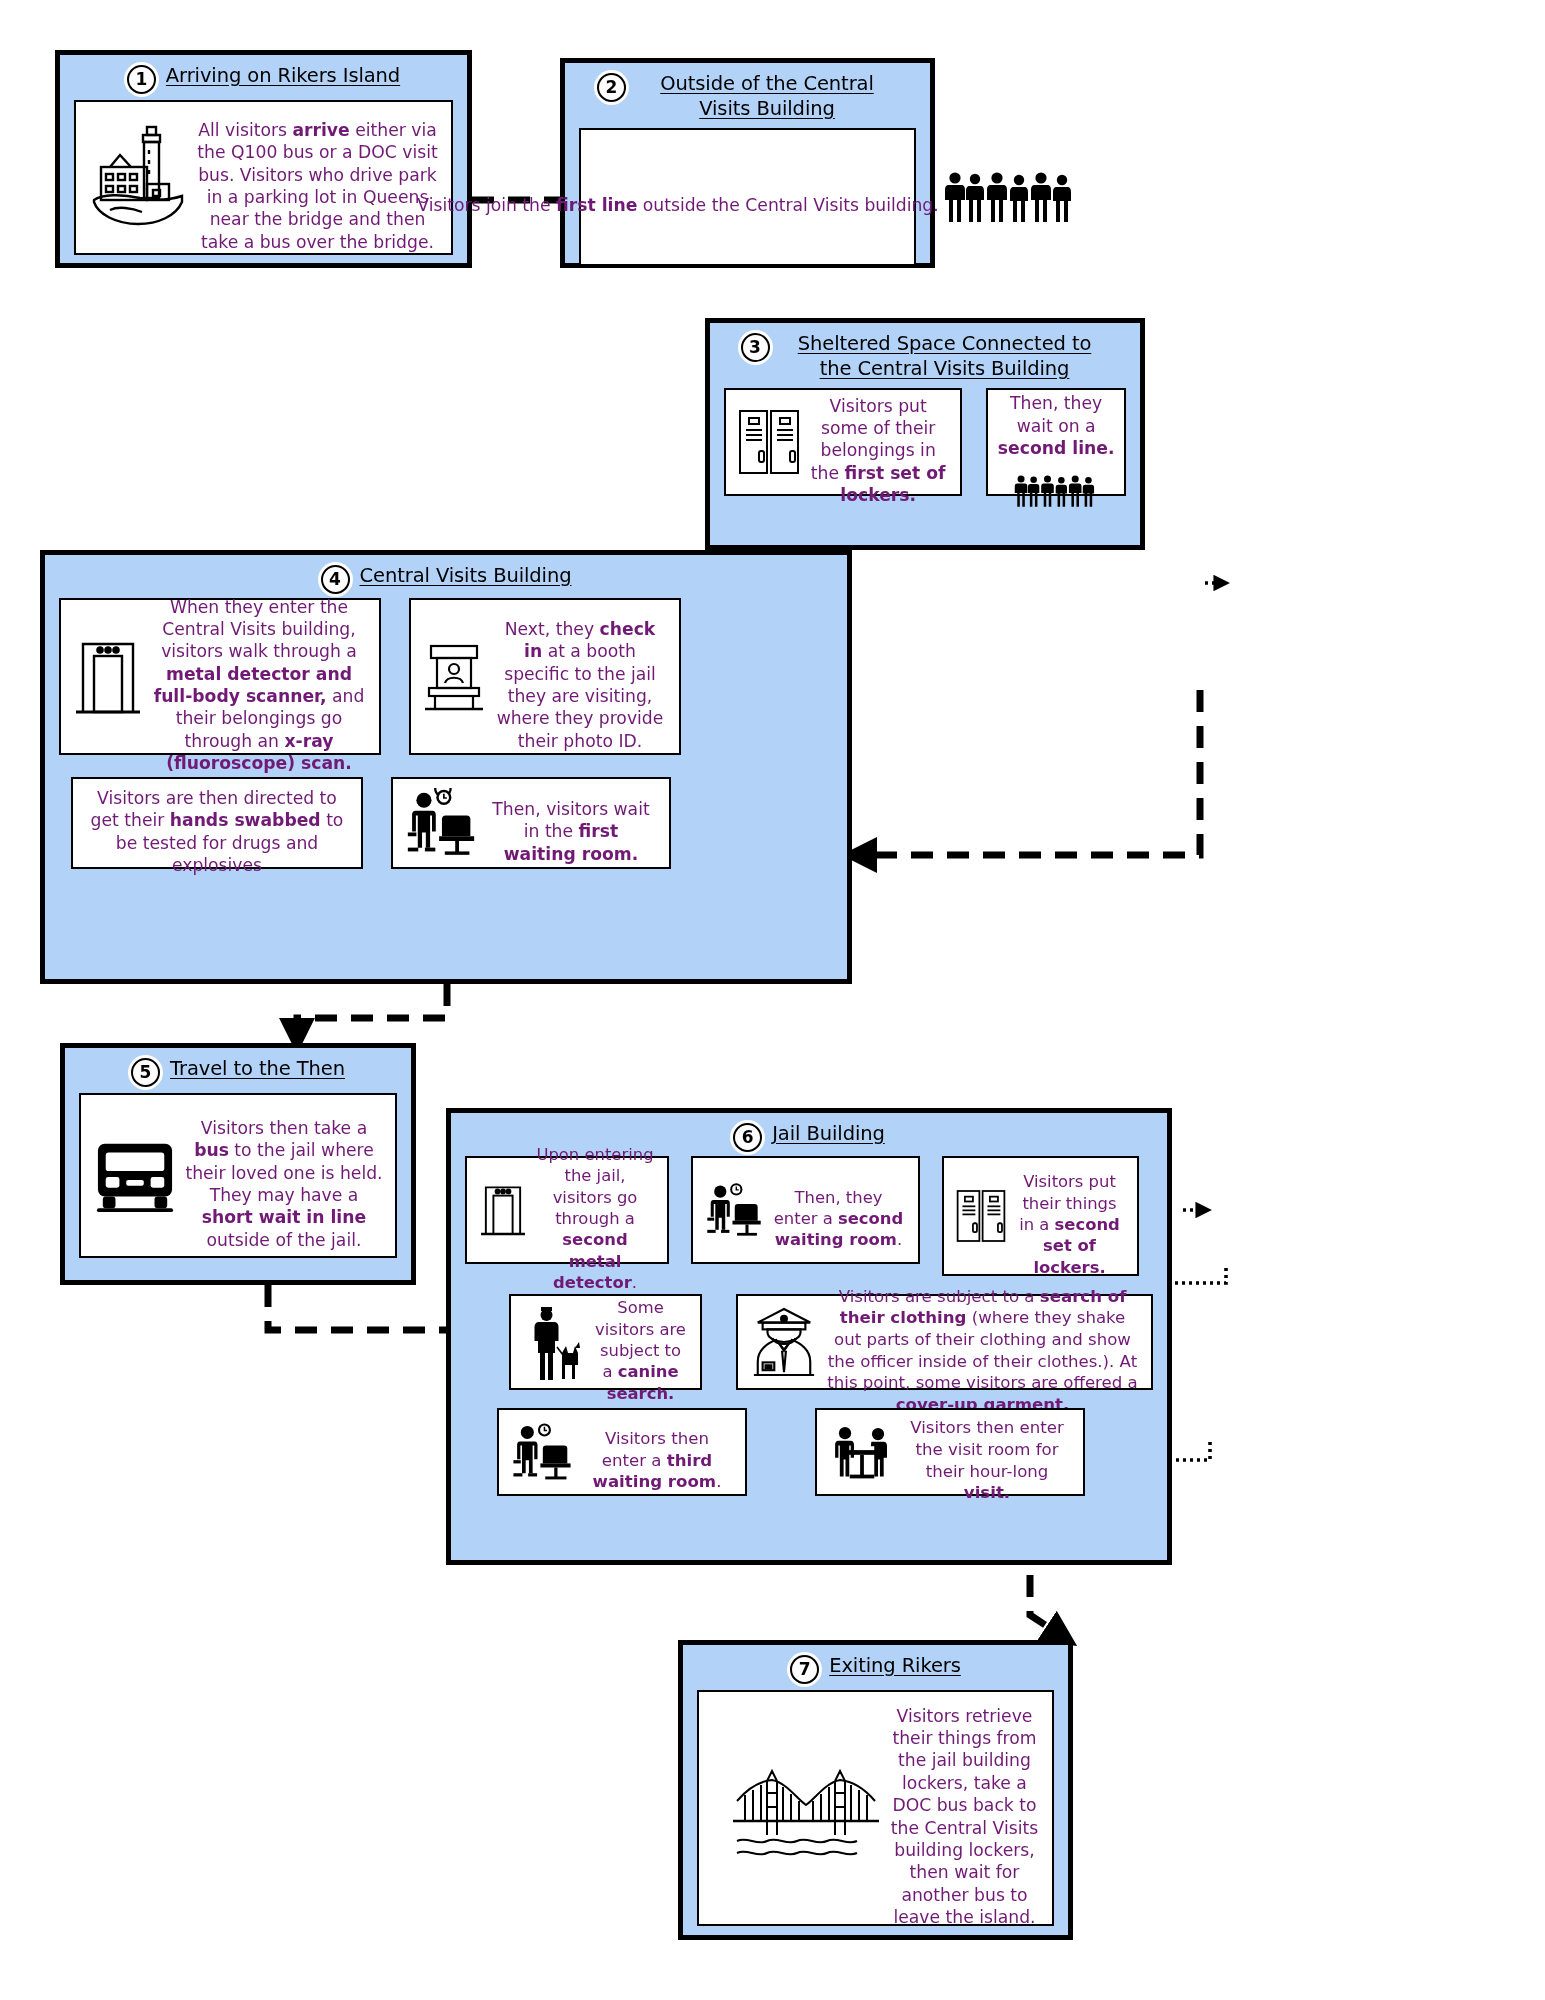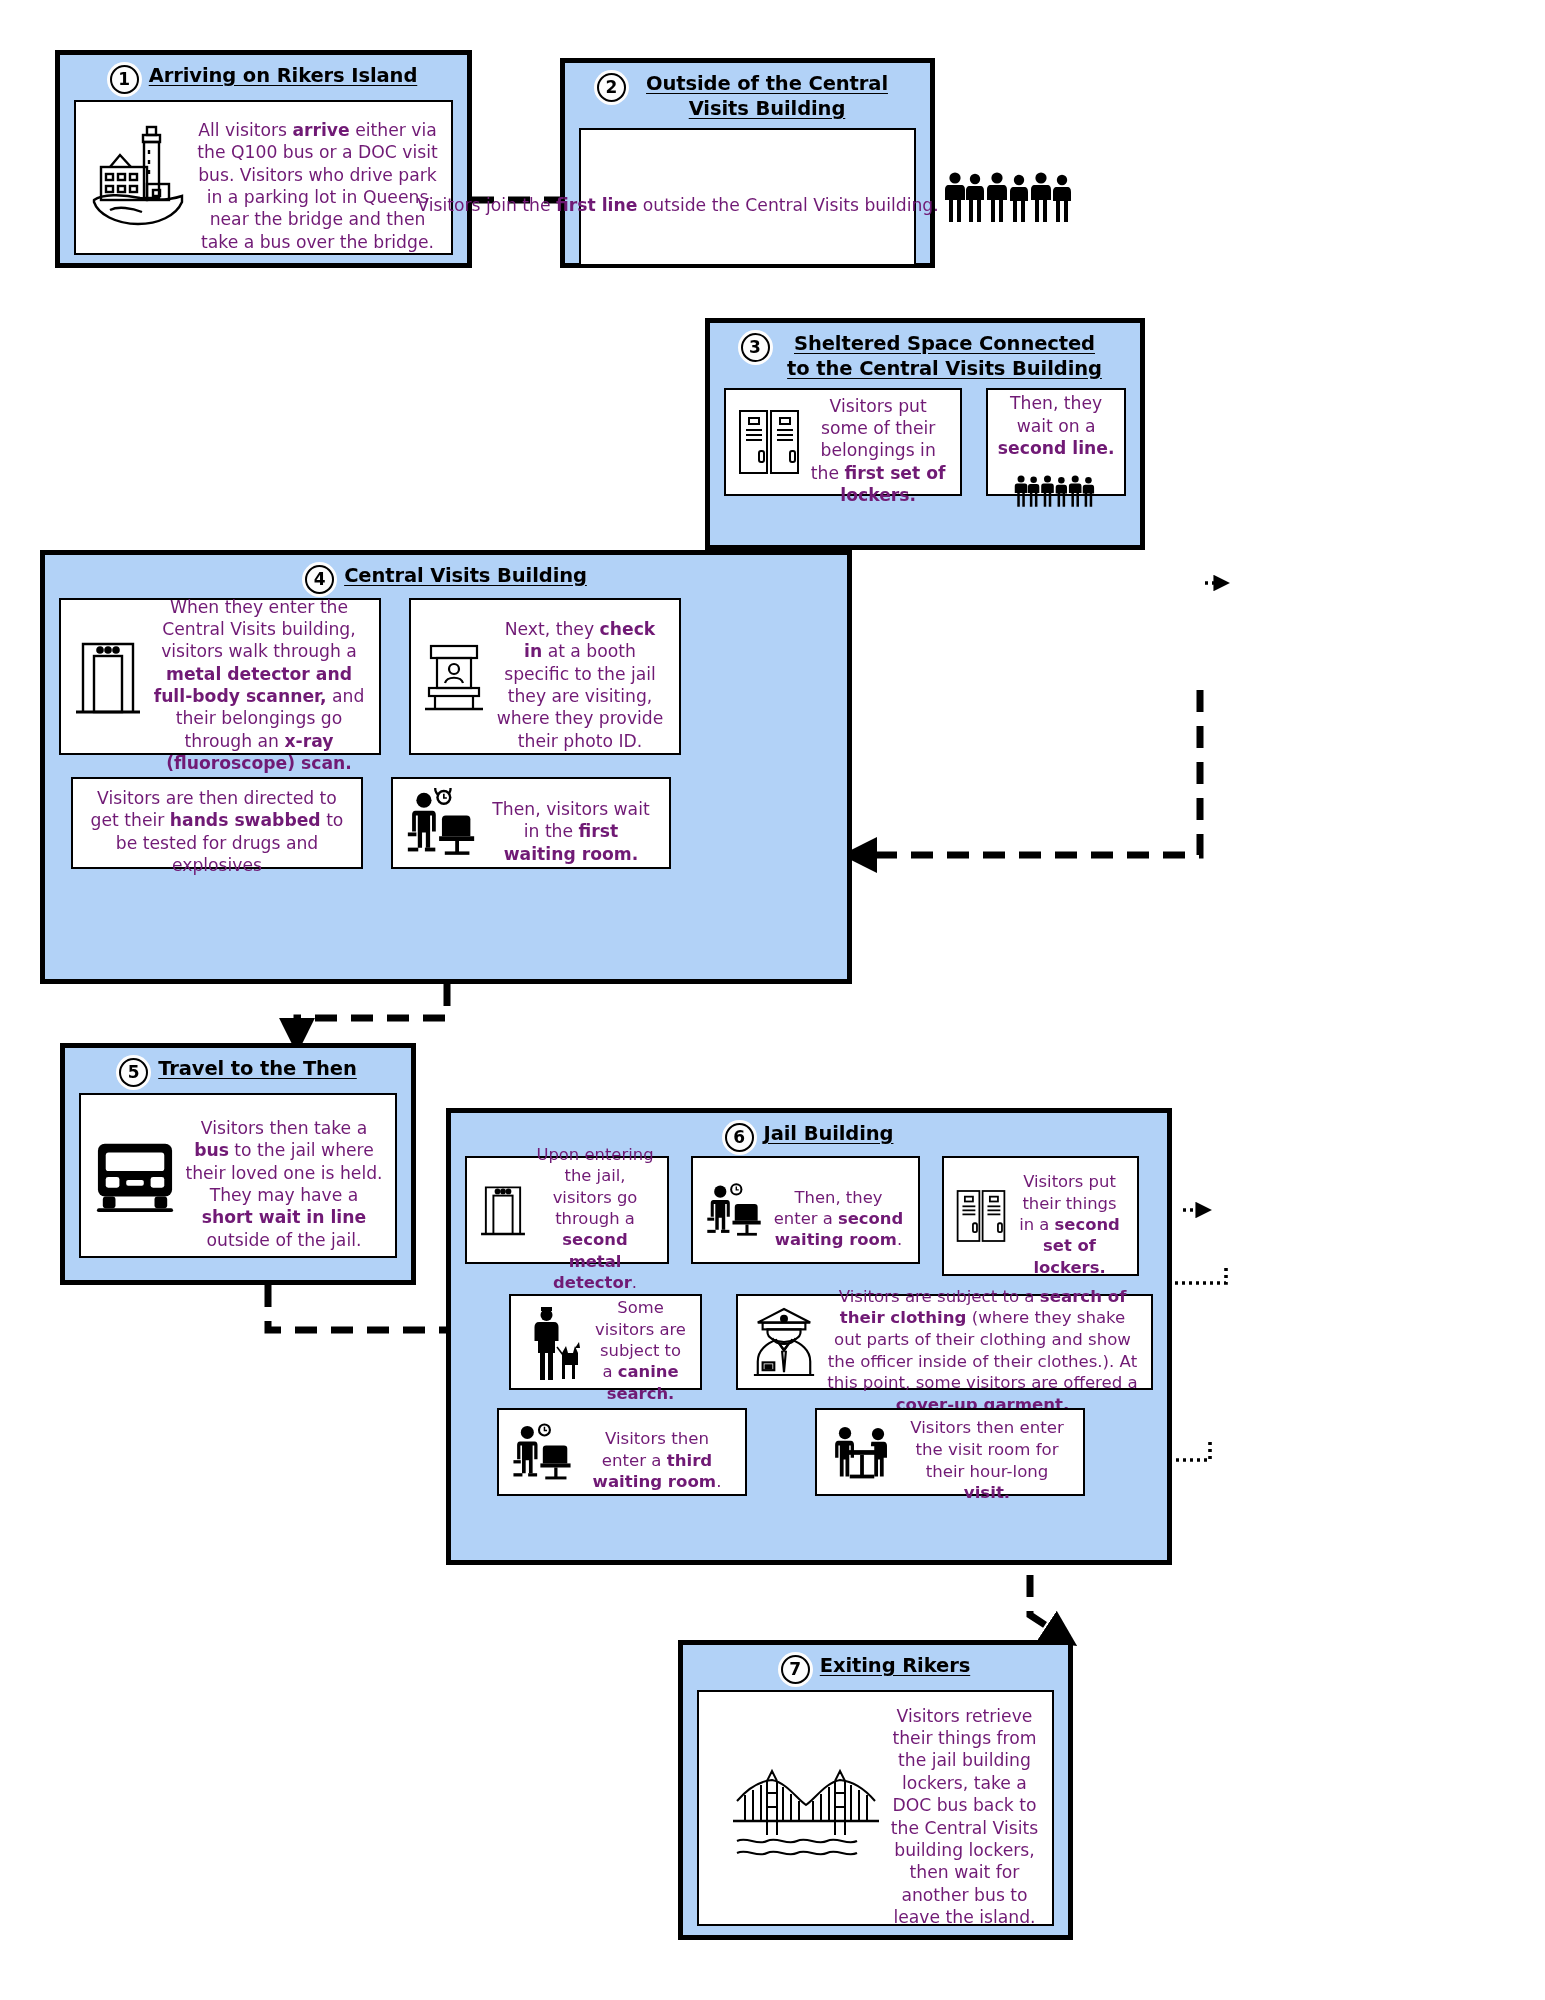--- a/index.html
+++ b/index.html
@@ -38,21 +38,21 @@
     color: #000;
     font-size: 17px;
     font-weight: 700;
     display: flex; align-items: center; justify-content: center;
     line-height: 1;
     box-shadow: 0 0 0 3px #fdfdfd;
     margin-top: 1px;
   }
   .stage-title {
     font-size: 19.5px;
-    font-weight: 700;
+    font-weight: 400;
     color: #000;
     text-decoration: underline;
     text-underline-offset: 3px;
     text-align: center;
     line-height: 1.28;
     letter-spacing: -0.1px;
   }
   .stage-body {
     padding: 0 14px 14px 14px;
     display: flex;

